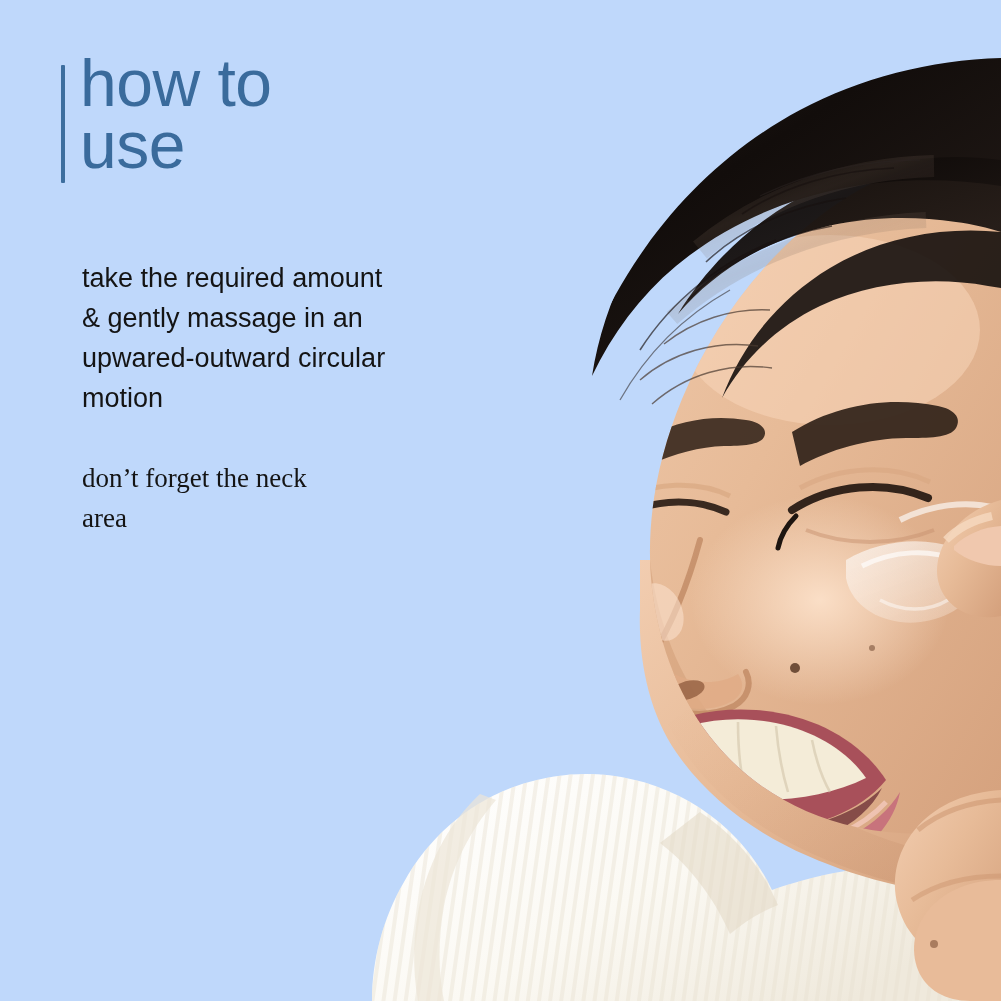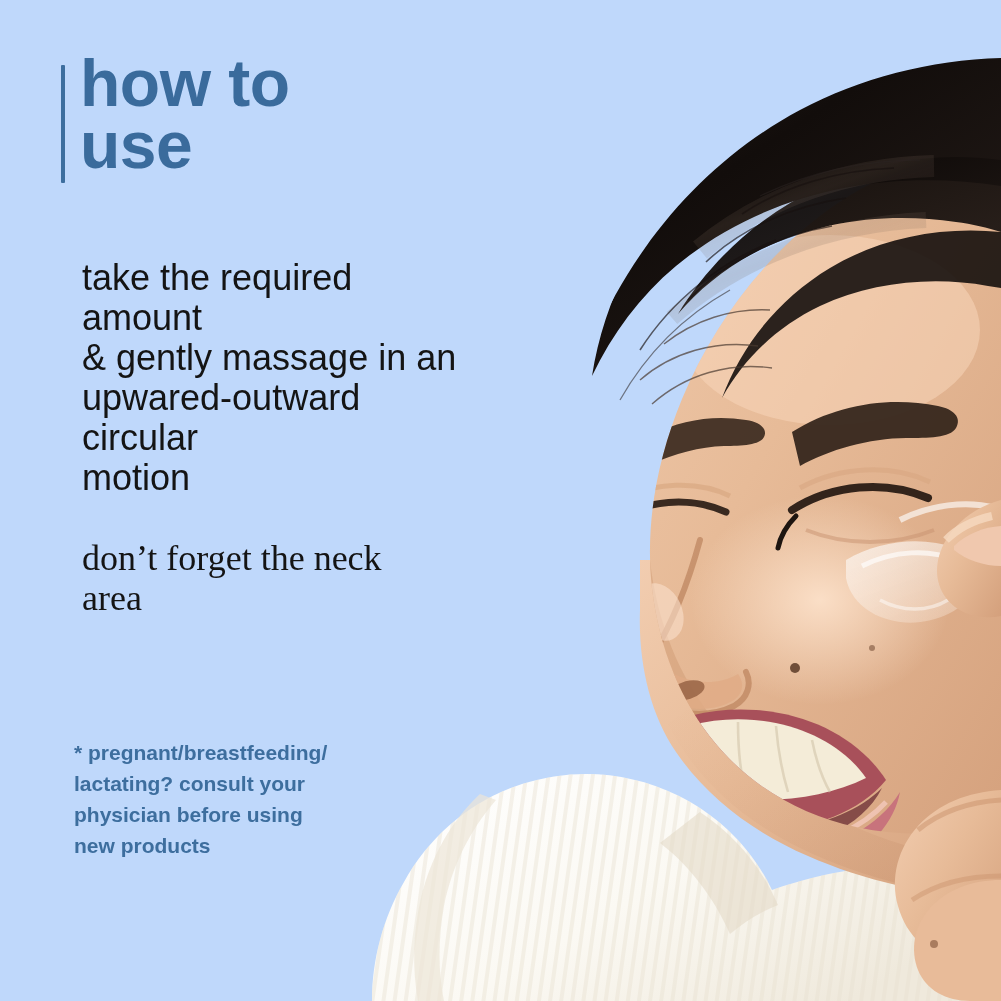--- a/index.html
+++ b/index.html
@@ -44,38 +44,38 @@
     border-radius: 1px;
   }
 
   .page-title {
     position: absolute;
     left: 80px;
     top: 52px;
     width: 420px;
     margin: 0;
     font-size: 66px;
-    font-weight: 700;
+    font-weight: 400;
     line-height: 62px;
     letter-spacing: -0.5px;
     color: #3a6b9c;
     white-space: pre-line;
   }
 
   .steps {
     position: absolute;
     left: 82px;
     top: 258px;
     width: 400px;
     list-style: none;
     margin: 0;
     padding: 0;
   }
   .step {
-    font-size: 36px;
+    font-size: 27px;
     line-height: 40px;
     color: #141414;
     font-weight: 400;
     margin: 0 0 40px 0;
     white-space: pre-line;
   }
   .step:last-child { margin-bottom: 0; font-family: Liberation Serif, serif; }
 
   .footnote {
     position: absolute;
@@ -383,18 +383,14 @@
 
     <div class="steps">
       <p class="step">take the required amount
 &amp; gently massage in an
 upwared-outward circular
 motion</p>
       <p class="step">don’t forget the neck
 area</p>
     </div>
 
-    <p class="footnote">* pregnant/breastfeeding/
-lactating? consult your
-physician before using
-new products</p>
   </div>
 </div>
 
 </body></html>

